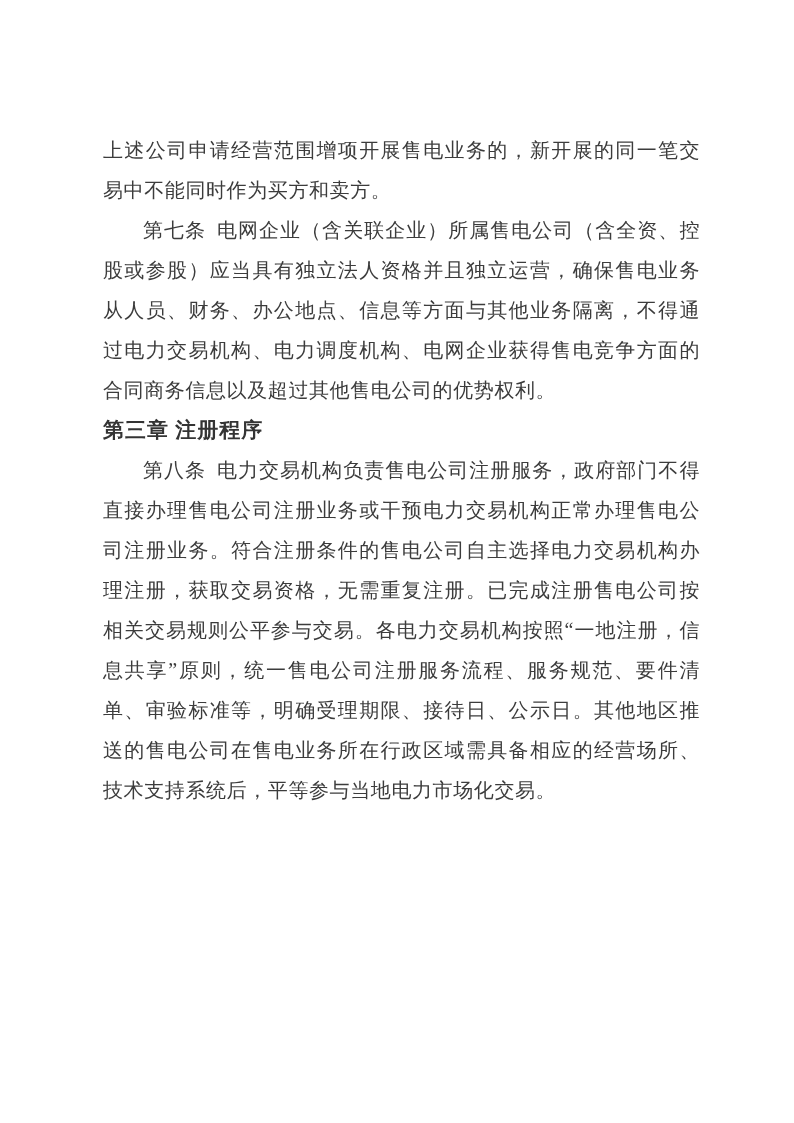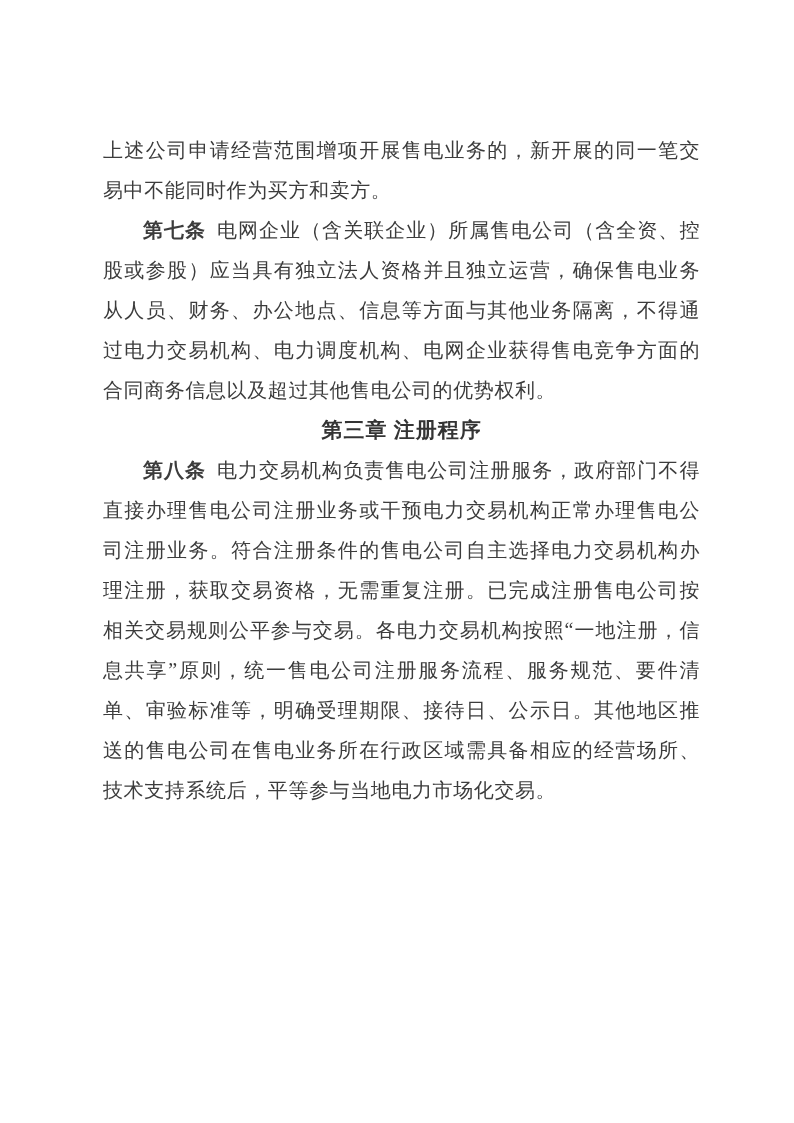--- a/index.html
+++ b/index.html
@@ -27,30 +27,30 @@
     line-height: 40px;
     color: #3c3c3c;
     letter-spacing: 0.6px;
     text-align: justify;
     text-justify: inter-character;
   }
   p.indent {
     text-indent: 2em;
   }
   .label {
-    font-weight: bold;
+    font-weight: normal;
     margin-right: 0.55em;
   }
   h2.chapter {
     margin: 0;
     font-size: 21px;
     line-height: 40px;
     font-weight: bold;
     color: #343434;
-    text-align: center;
+    text-align: left;
     letter-spacing: 1px;
   }
 </style>
 </head>
 <body>
 
 <div class="page">
   <div class="content">
 
     <p class="body">上述公司申请经营范围增项开展售电业务的，新开展的同一笔交易中不能同时作为买方和卖方。</p>

